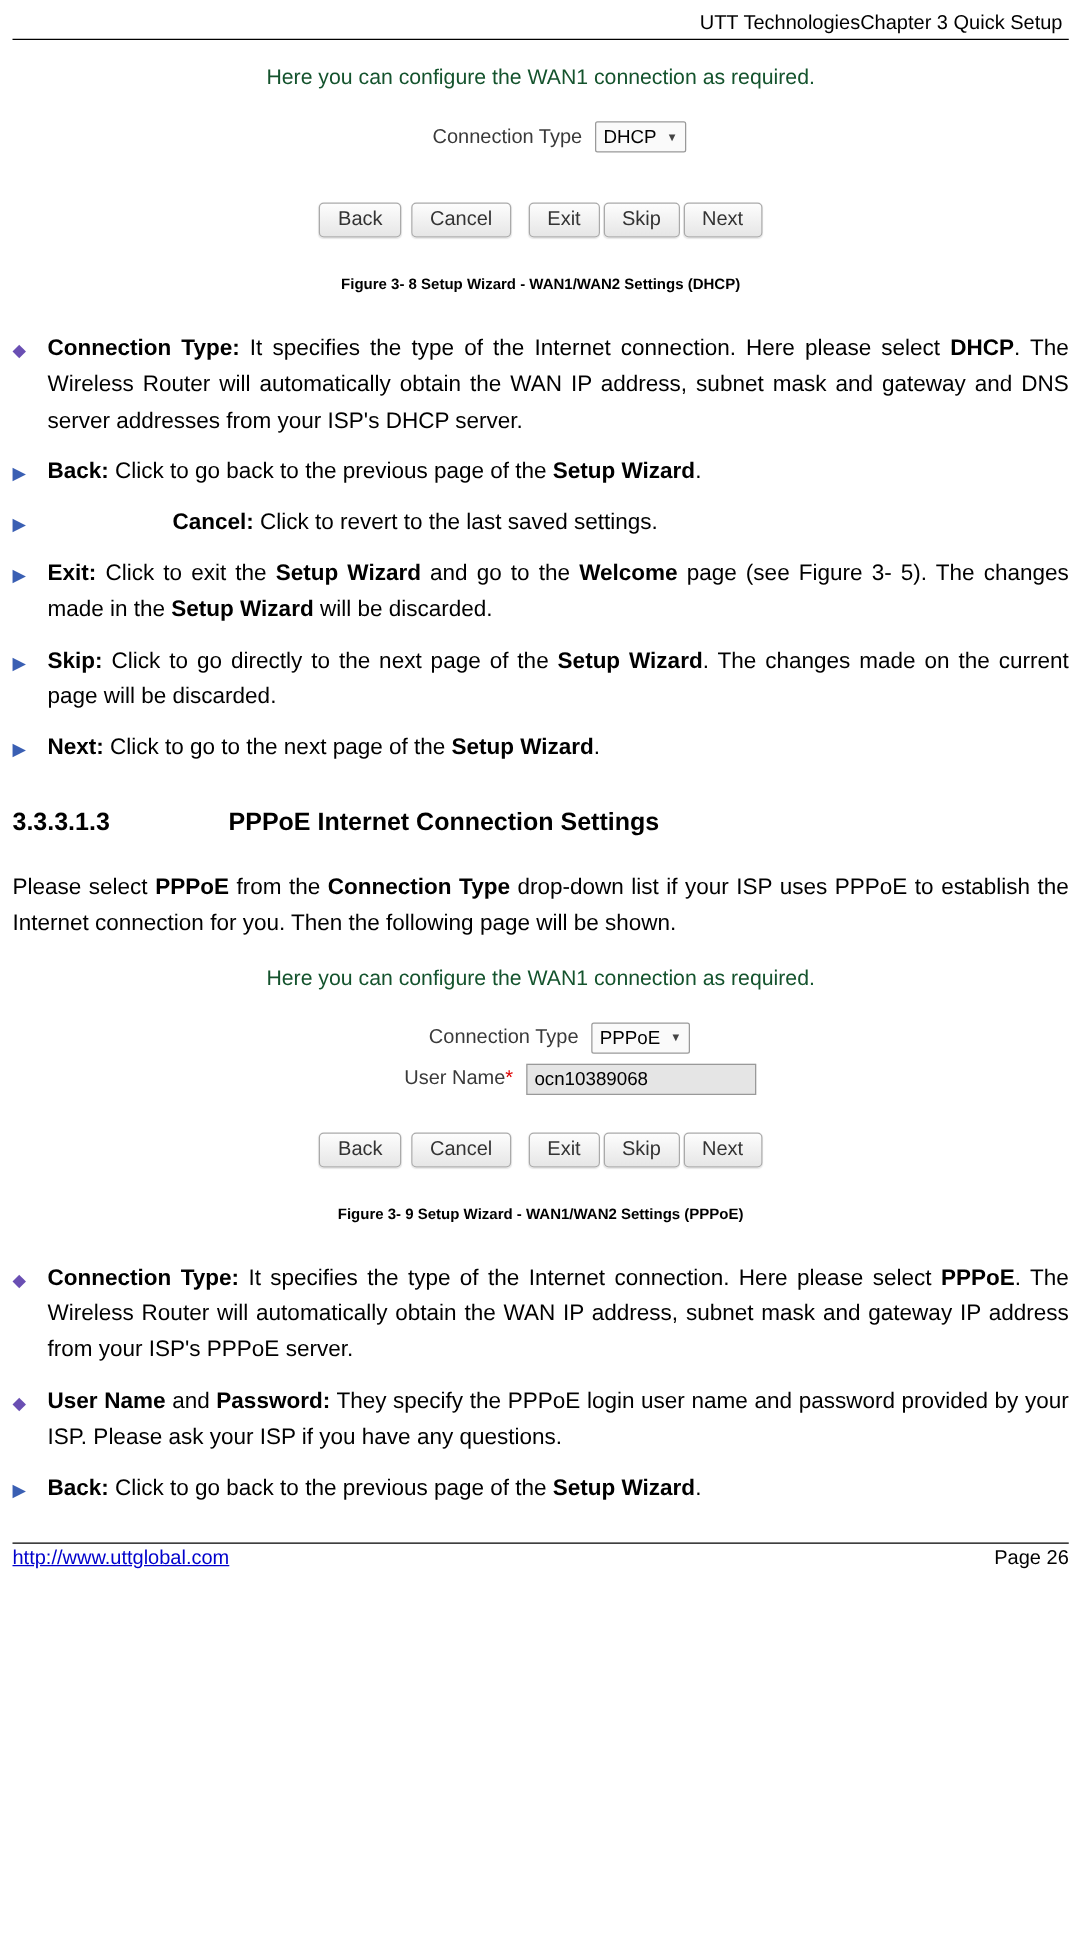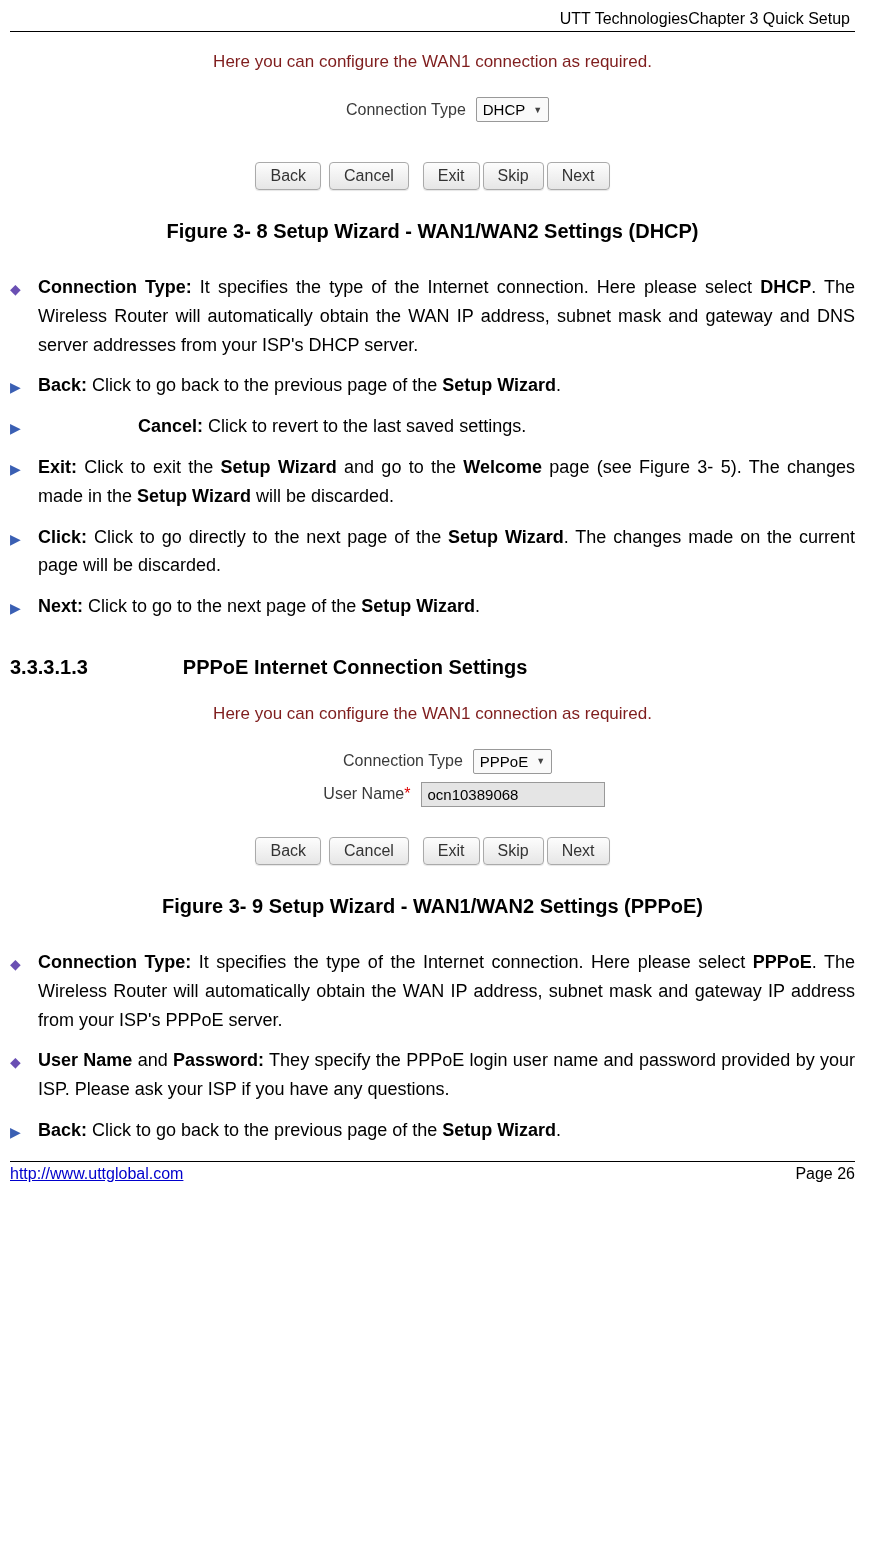--- a/index.html
+++ b/index.html
@@ -19,21 +19,21 @@
     font-size: 16px;
     padding: 0 5px 3px 5px;
     border-bottom: 1.5px solid #000;
     margin-bottom: 20px;
   }
   .config-panel {
     text-align: center;
     margin: 20px auto 30px auto;
   }
   .help-text {
-    color: #7f1d1d;
+    color: #14532d;
     font-size: 17px;
     margin-bottom: 25px;
     display: block;
   }
   .form-row {
     display: flex;
     align-items: center;
     justify-content: center;
     margin: 8px 0;
   }
@@ -85,21 +85,21 @@
     padding: 4px 14px;
     font-size: 16px;
     color: #333;
     box-shadow: 0 1px 1px rgba(0,0,0,0.1);
     text-align: right;
   }
   .exit-group { display: inline-flex; gap: 3px; margin-left: 6px; }
   .figure-caption {
     text-align: center;
     font-weight: bold;
-    font-size: 20px;
+    font-size: 12px;
     margin: 15px 0 30px 0;
   }
   .item {
     display: flex;
     align-items: flex-start;
     font-size: 18px;
     line-height: 1.6;
     margin: 12px 0;
     text-align: justify;
   }
@@ -124,21 +124,21 @@
     font-size: 18px;
     line-height: 1.6;
     text-align: justify;
     margin: 10px 0 15px 0;
   }
   .footer {
     display: flex;
     justify-content: space-between;
     align-items: flex-end;
     border-top: 1.5px solid #000;
-    margin-top: 16px;
+    margin-top: 30px;
     padding-top: 3px;
     font-size: 16px;
   }
   .footer-link { color: #0000cc; text-decoration: underline; }
 </style>
 </head>
 <body>
 
 <div class="page">
   <div class="header">
@@ -182,33 +182,36 @@
     <span class="text indented"><b>Cancel:</b><span> Click to revert to the last saved settings.</span></span>
   </div>
 
   <div class="item">
     <span class="bullet arrow">▶</span>
     <span class="text"><b>Exit:</b><span> Click to exit the </span><b>Setup Wizard</b><span> and go to the </span><b>Welcome</b><span> page (see Figure 3- 5). The changes made in the </span><b>Setup Wizard</b><span> will be discarded.</span></span>
   </div>
 
   <div class="item">
     <span class="bullet arrow">▶</span>
-    <span class="text"><b>Click:</b><span> Click to go directly to the next page of the </span><b>Setup Wizard</b><span>. The changes made on the current page will be discarded.</span></span>
+    <span class="text"><b>Skip:</b><span> Click to go directly to the next page of the </span><b>Setup Wizard</b><span>. The changes made on the current page will be discarded.</span></span>
   </div>
 
   <div class="item">
     <span class="bullet arrow">▶</span>
     <span class="text"><b>Next:</b><span> Click to go to the next page of the </span><b>Setup Wizard</b>.</span>
   </div>
 
   <div class="section-head">
     <span>3.3.3.1.3</span>
     <span>PPPoE Internet Connection Settings</span>
   </div>
 
+  <div class="body-para">
+    <span>Please select </span><b>PPPoE</b><span> from the </span><b>Connection Type</b><span> drop-down list if your ISP uses PPPoE to establish the Internet connection for you. Then the following page will be shown.</span>
+  </div>
 
   <div class="config-panel">
     <span class="help-text">Here you can configure the WAN1 connection as required.</span>
     <div class="form-row">
       <span class="form-label">Connection Type</span>
       <span class="dropdown">
           <span>PPPoE</span>
         </span>
     </div>
     <div class="form-row">

